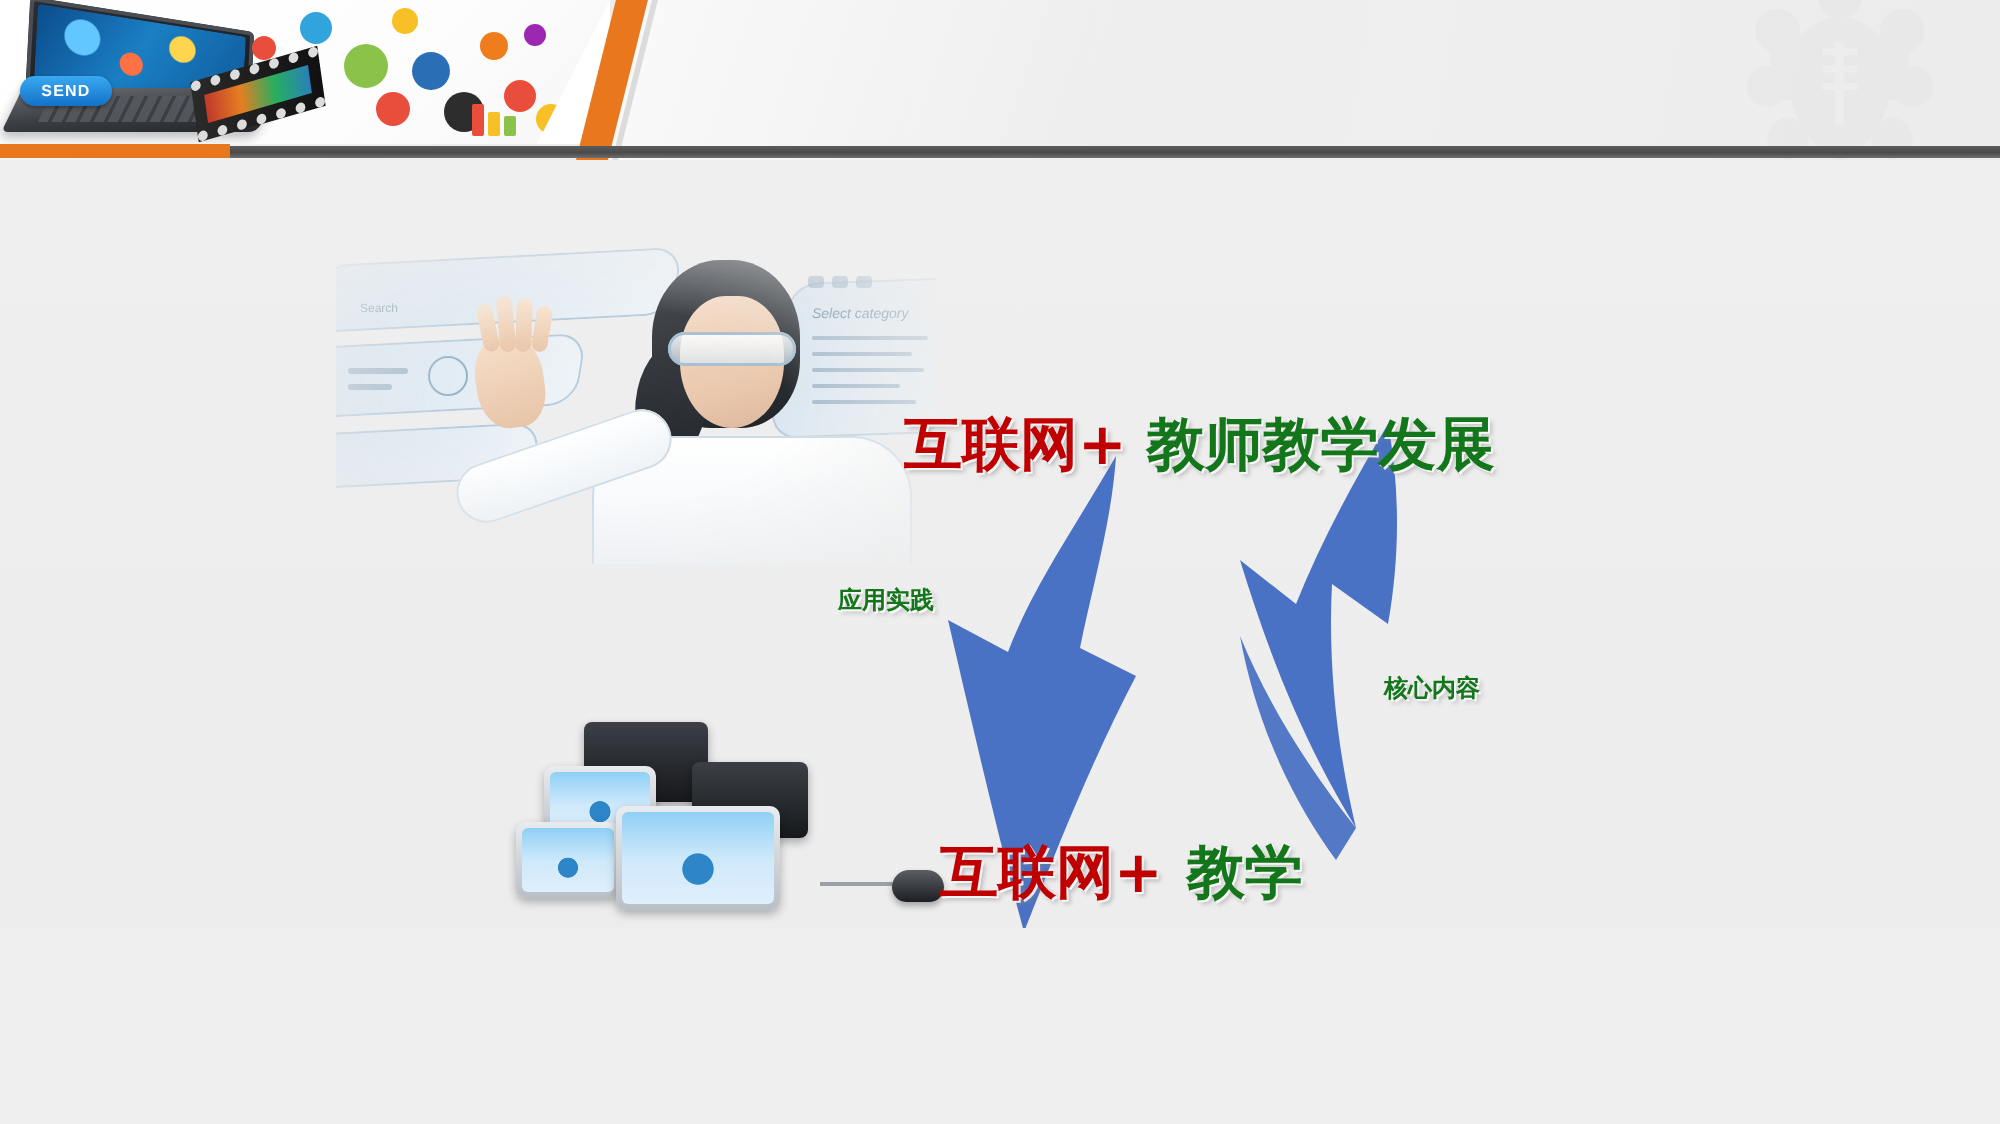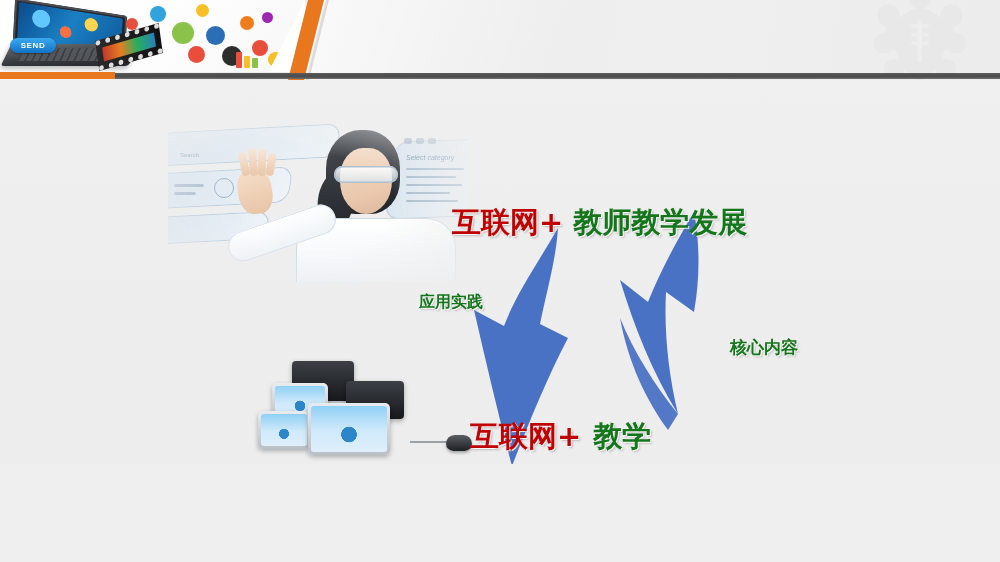--- a/index.html
+++ b/index.html
@@ -271,22 +271,22 @@
     font-family: "DejaVu Sans","Liberation Sans", sans-serif;
   }
   .t-green {
     color: #14761a; font-weight: bold;
     text-shadow: 1px 1px 0 rgba(255,255,255,.85), 2px 2px 2px rgba(130,130,130,.4);
     font-family: "DejaVu Sans","Liberation Sans", sans-serif;
   }
 
   #line-top { position: absolute; left: 452px; top: 123px; font-size: 29px; }
   #line-bottom { position: absolute; left: 470px; top: 337px; font-size: 29px; }
-  #label-left { position: absolute; left: 419px; top: 212px; font-size: 16px; }
-  #label-right { position: absolute; left: 730px; top: 256px; font-size: 17px; }
+  #label-left { position: absolute; left: 419px; top: 212px; font-size: 12px; }
+  #label-right { position: absolute; left: 692px; top: 256px; font-size: 12px; }
 
   
   #footer {
     position: absolute; left: 0; top: 505px;
     width: 1000px; height: 57px;
     background: #f1f1f1;
     border-top: 1px solid #e0e0e0;
   }
 </style>
 </head>

